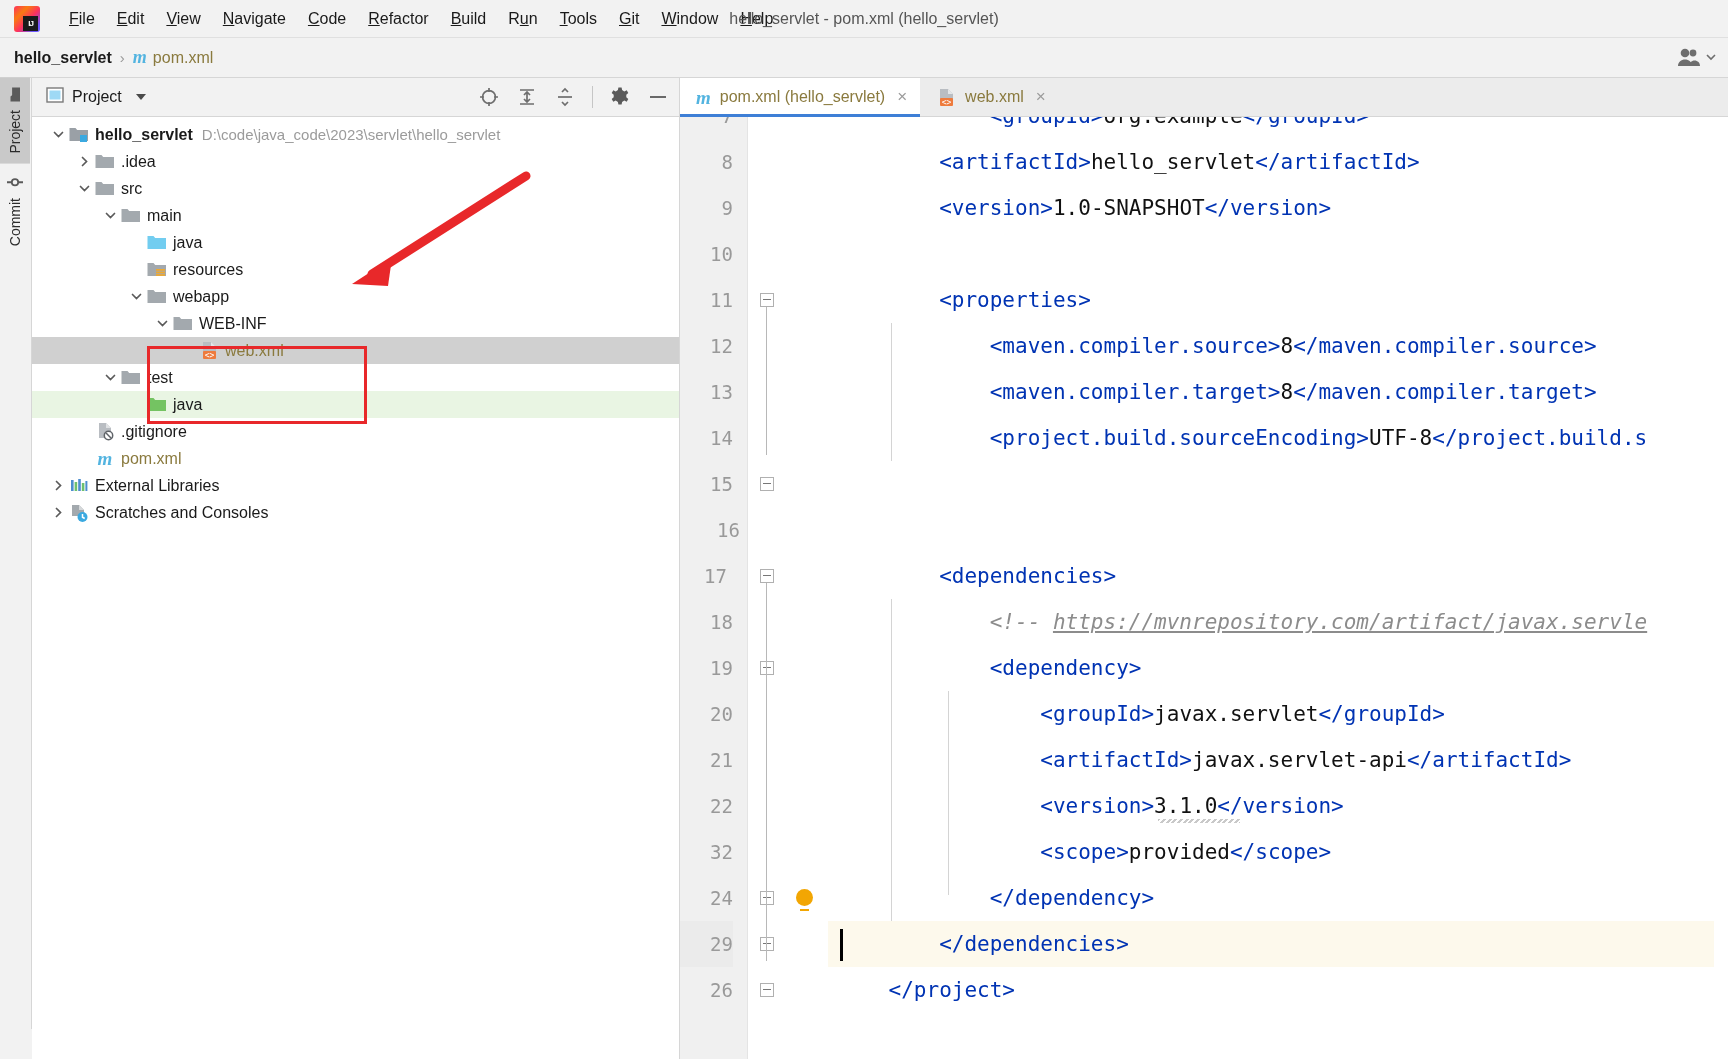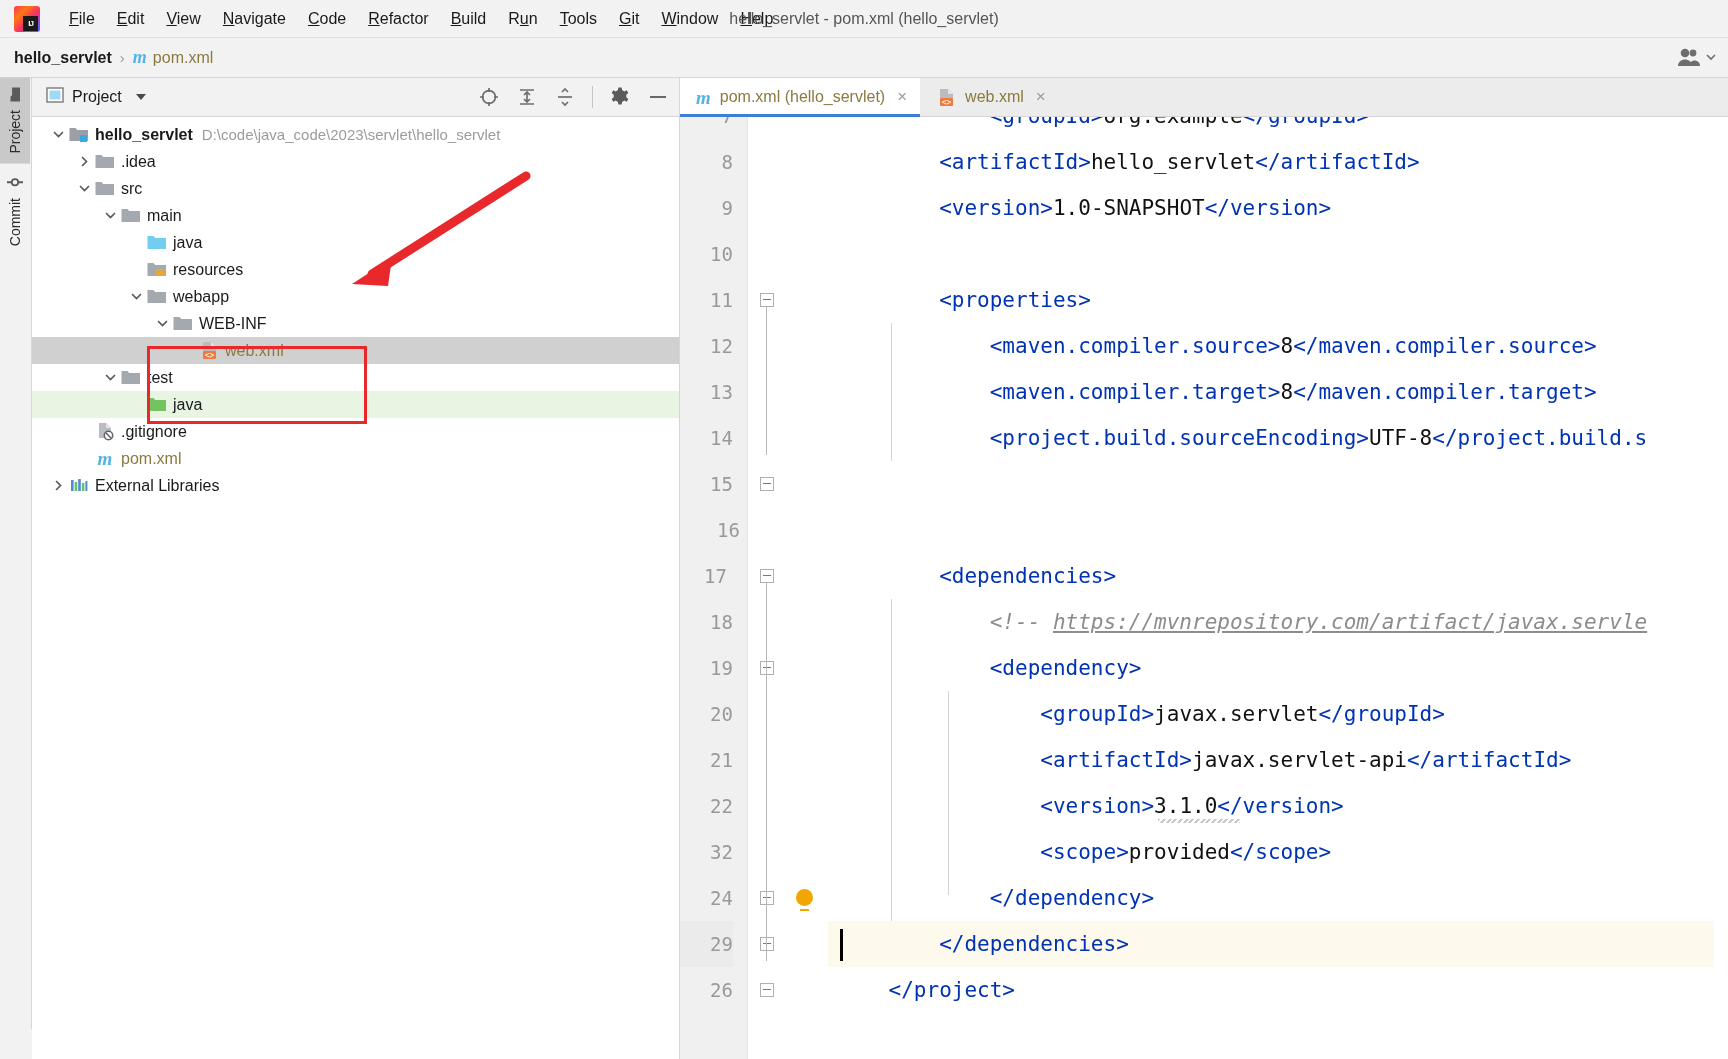--- a/index.html
+++ b/index.html
@@ -600,20 +600,37 @@
           <span class="nodeicon">
             <svg width="20" height="17" viewBox="0 0 20 17">
               <rect x="2" y="3" width="2.6" height="11" fill="#4d8ecf"></rect>
               <rect x="5.6" y="5" width="2.6" height="9" fill="#6ec06e"></rect>
               <rect x="9.2" y="2" width="2.6" height="12" fill="#4d8ecf"></rect>
               <rect x="12.8" y="6" width="2.6" height="8" fill="#6ec06e"></rect>
               <rect x="16.4" y="4" width="2" height="10" fill="#4d8ecf"></rect>
             </svg>
           </span>
           <span class="label">External Libraries</span>
+        </div>
+        <div class="row">
+          <span style="width: 16px; flex: 0 0 auto;"></span>
+          <span class="arrow">
+            <svg width="13" height="13" viewBox="0 0 13 13">
+              <path d="M4.5 2.5l4 4-4 4" stroke="#5a5a5a" stroke-width="1.7" fill="none" stroke-linecap="round"></path>
+            </svg>
+          </span>
+          <span class="nodeicon">
+            <svg width="20" height="18" viewBox="0 0 20 18">
+              <path d="M3 1h7l5 5v6H3z" fill="#a3a9ae"></path>
+              <path d="M10 1l5 5h-5z" fill="#d5d8da"></path>
+              <circle cx="13.5" cy="13" r="5" fill="#3ba9e0"></circle>
+              <path d="M13.5 10v3.2l2.2 1.3" stroke="#fff" stroke-width="1.5" fill="none"></path>
+            </svg>
+          </span>
+          <span class="label">Scratches and Consoles</span>
         </div>
       </div>
 
     <div class="annot-box" style="left:115px; top:268px; width:220px; height:78px;"></div>
   </div>
 
   <div class="editor-area">
     <div class="tabbar" id="tabbar">
         <div class="etab active">
           <span style="display: flex;">

